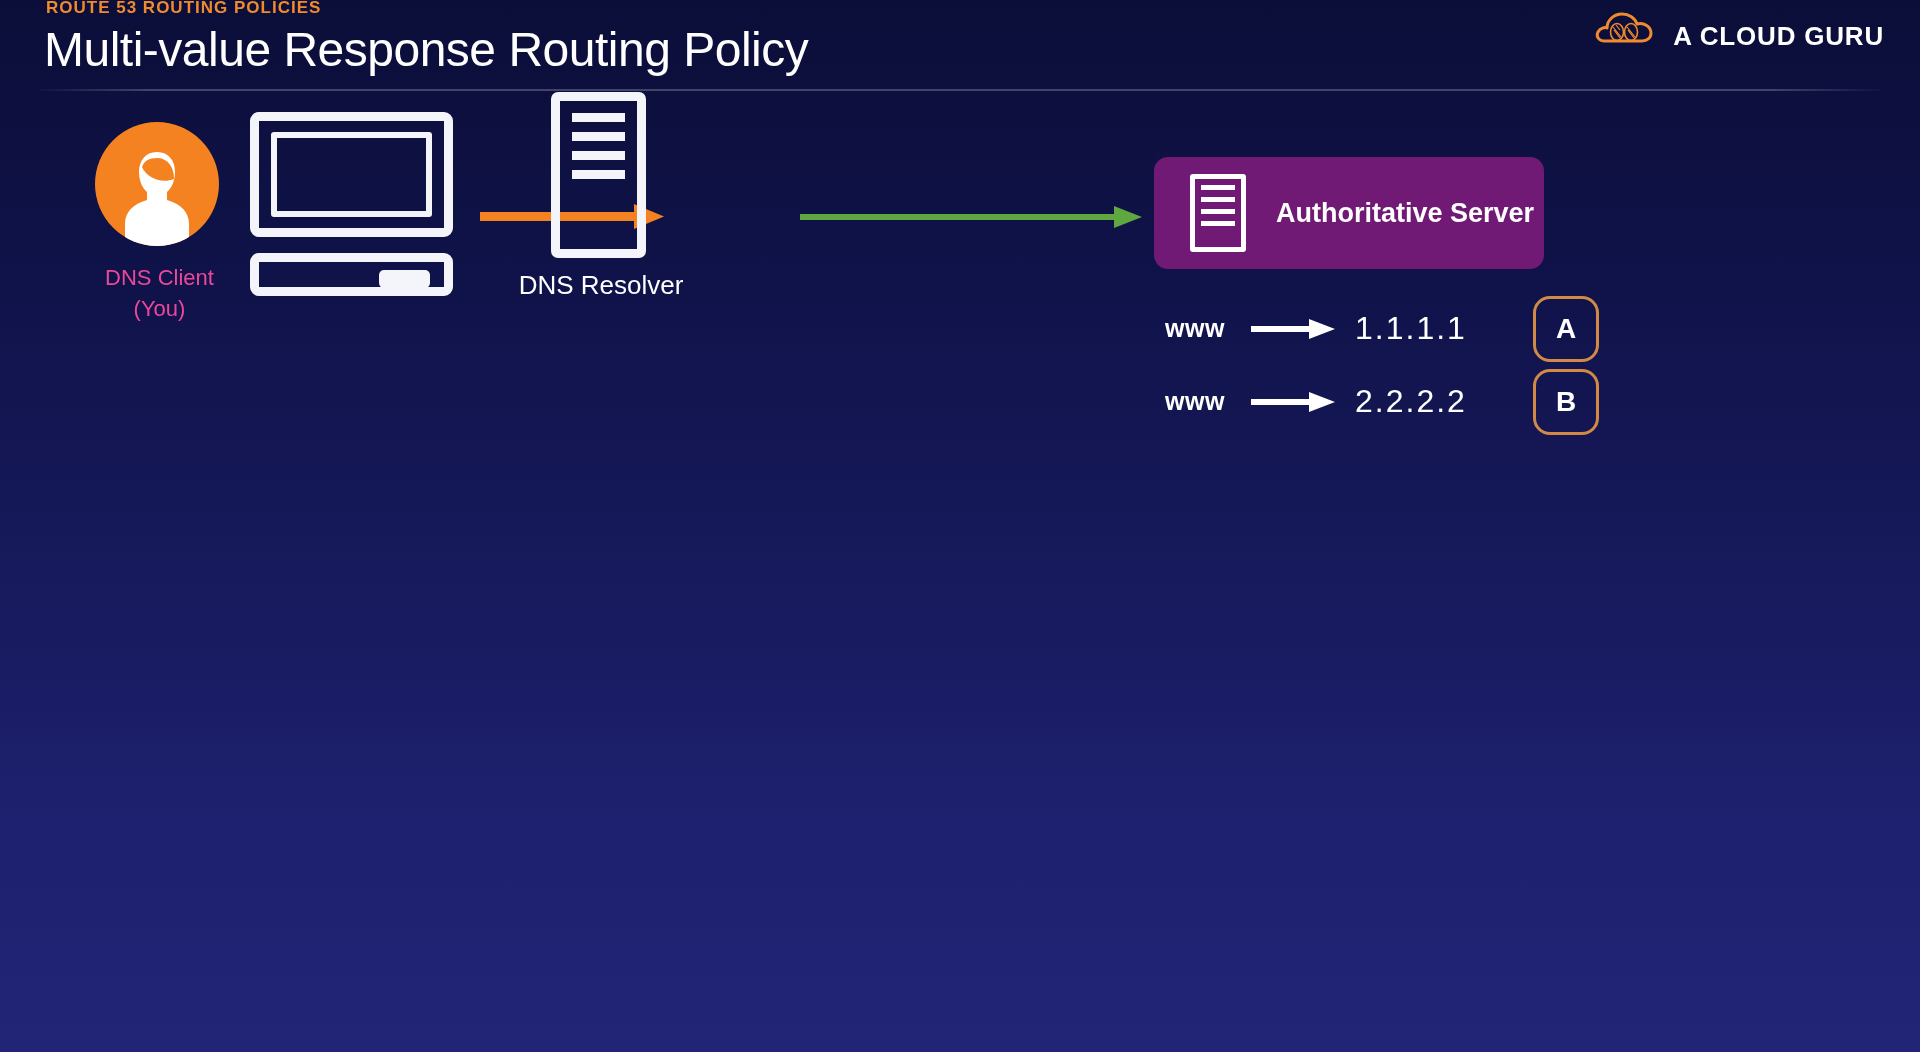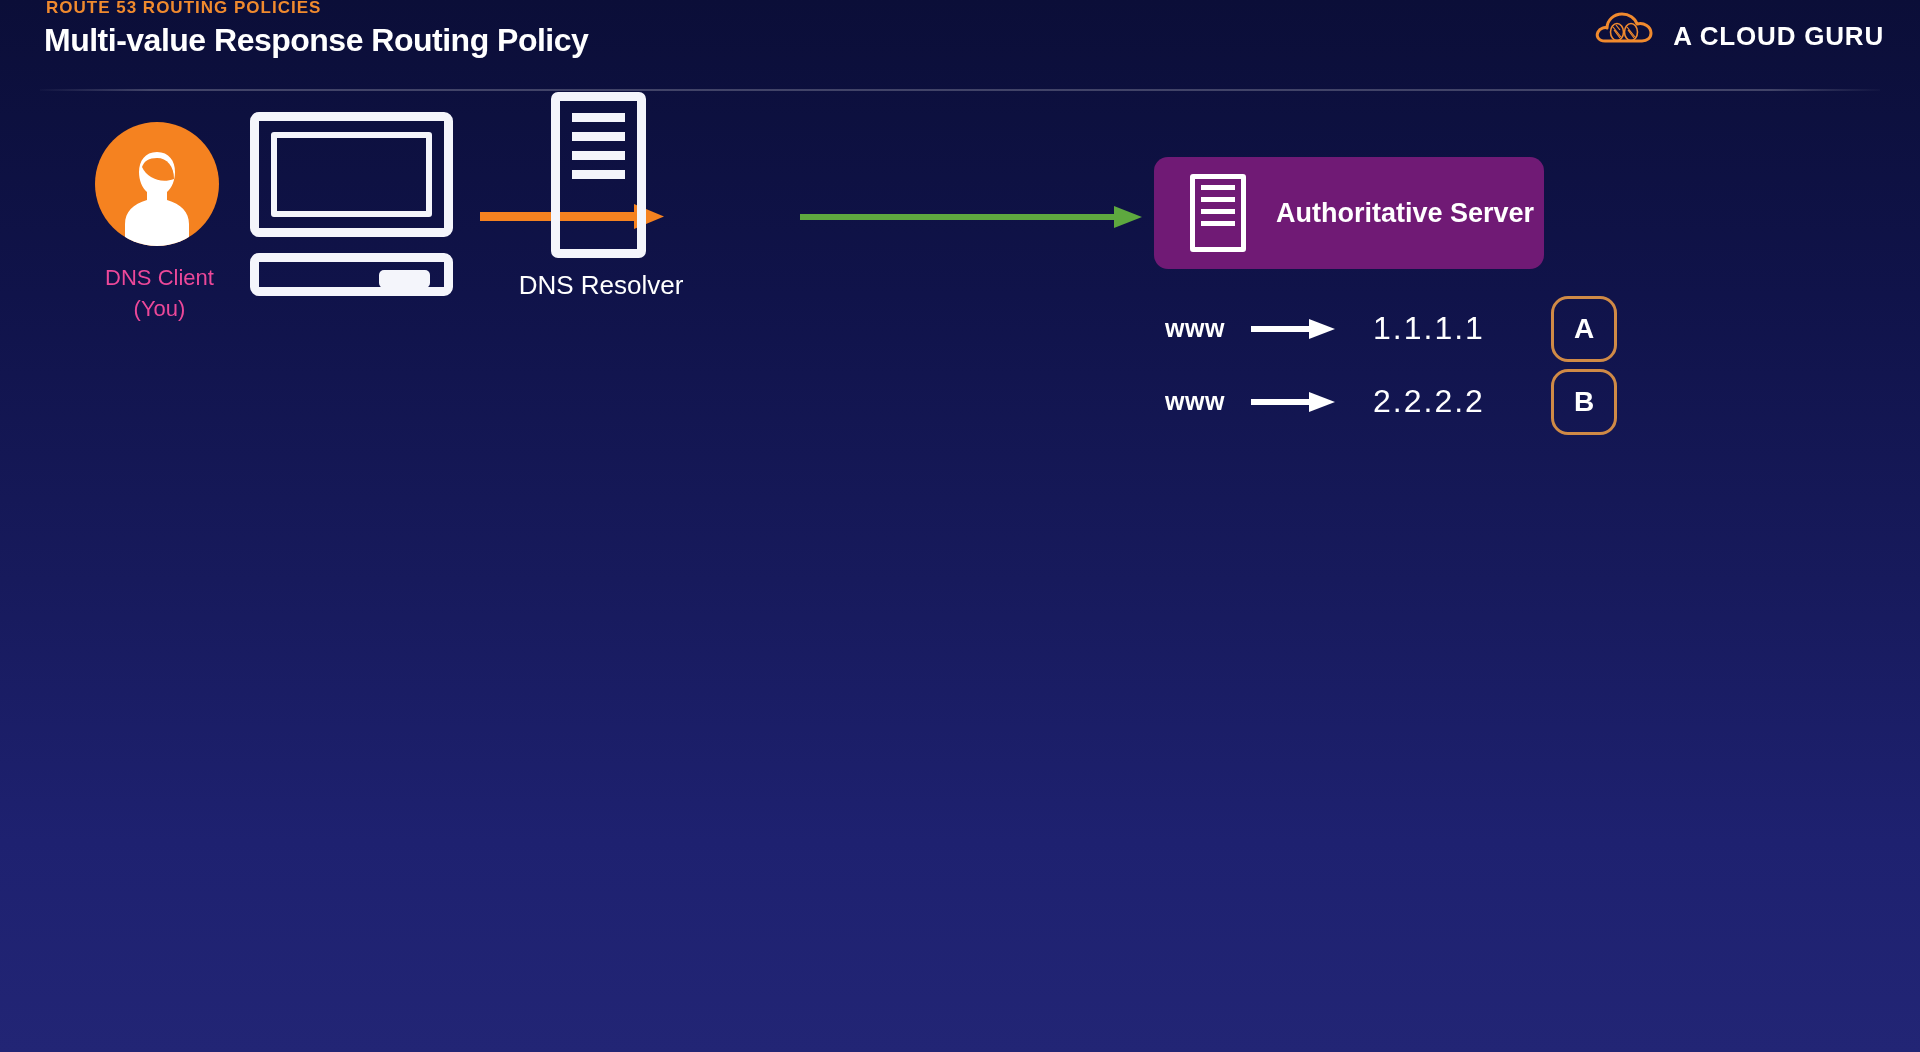--- a/index.html
+++ b/index.html
@@ -19,21 +19,21 @@
   .header {
     position:absolute; left:0; top:0; width:1920px; height:92px;
   }
   .eyebrow {
     position:absolute; left:46px; top:-2px;
     font-size:17px; font-weight:bold; letter-spacing:1.0px;
     color:#f08a2e; text-transform:uppercase;
   }
   .page-title {
     position:absolute; left:44px; top:22px;
-    font-size:32px; font-weight:bold; letter-spacing:-0.5px;
+    font-size:48px; font-weight:normal; letter-spacing:-0.5px;
     color:#ffffff; white-space:nowrap;
   }
   .brand {
     position:absolute; right:36px; top:8px;
     display:flex; align-items:flex-end; gap:16px;
   }
   .brand-name {
     font-size:26px; font-weight:bold; letter-spacing:0.8px; color:#ffffff;
     white-space:nowrap;
   }
@@ -110,21 +110,21 @@
   .records { position:absolute; left:1165px; top:200px; width:460px; }
   .record-row {
     position:relative; height:73px; display:flex; align-items:center; gap:8px;
   }
   .rec-host {
     width:72px; font-size:25px; font-weight:bold; letter-spacing:0.5px; color:#ffffff;
   }
   .rec-arrow { width:100px; display:flex; align-items:center; justify-content:center; }
   .rec-ip {
     width:150px; font-size:32px; letter-spacing:2px; color:#ffffff; white-space:nowrap;
-    margin-left:20px;
+    margin-left:2px;
   }
   .rec-badge {
     width:66px; height:66px; border:3px solid #d08a46; border-radius:17px;
     display:flex; align-items:center; justify-content:center;
     font-size:28px; font-weight:bold; color:#ffffff; margin-left:20px;
   }
 </style>
 </head>
 <body>
 

